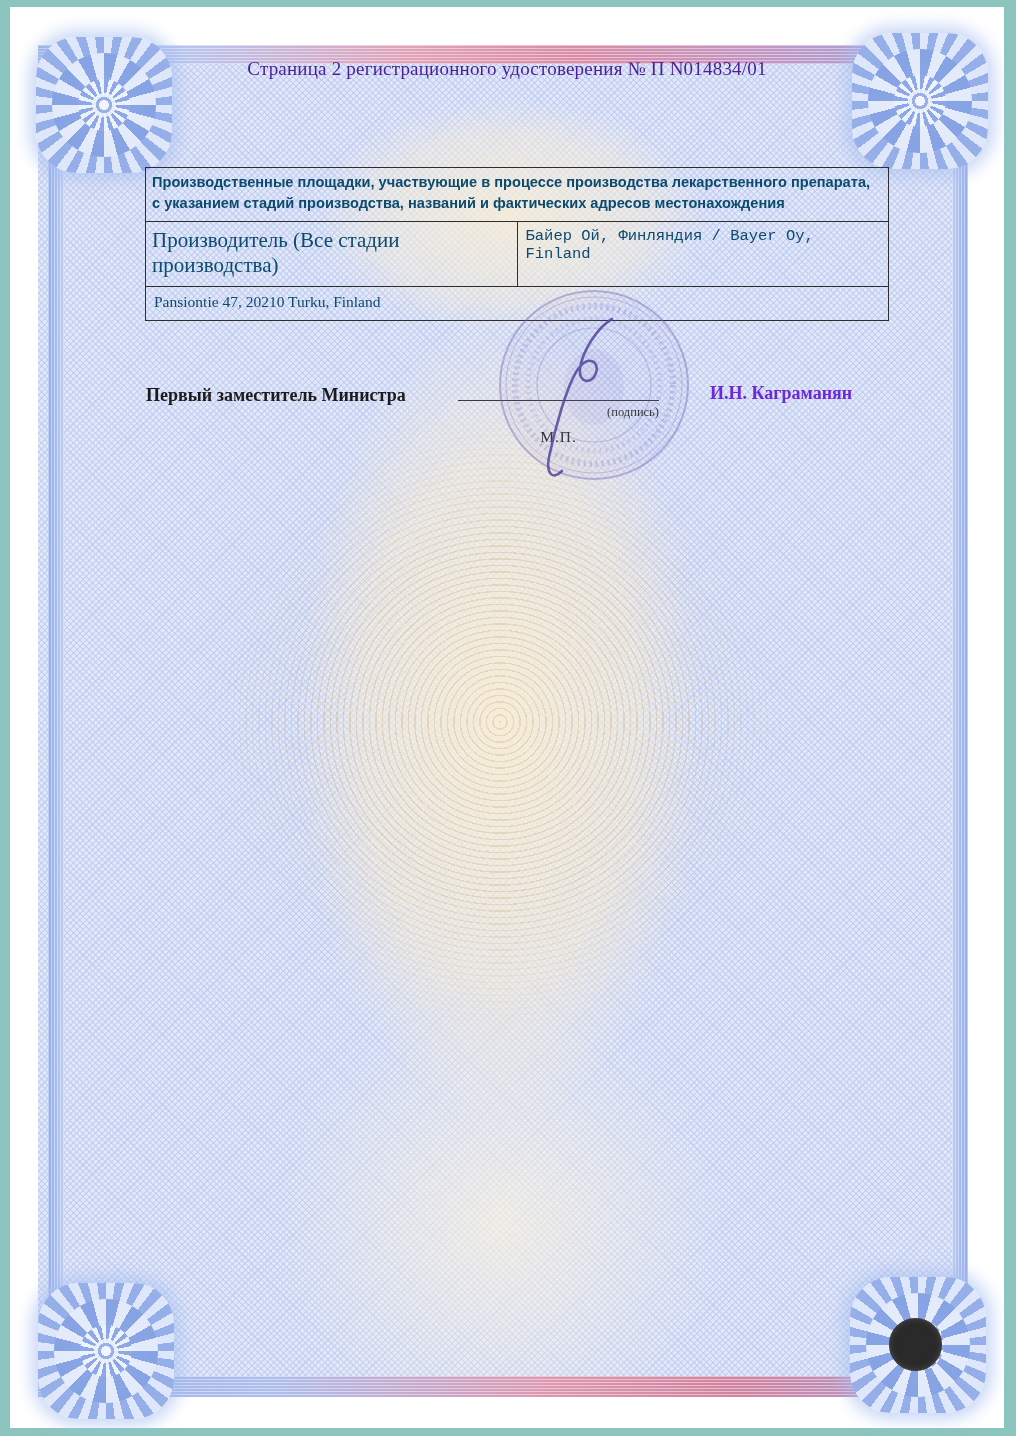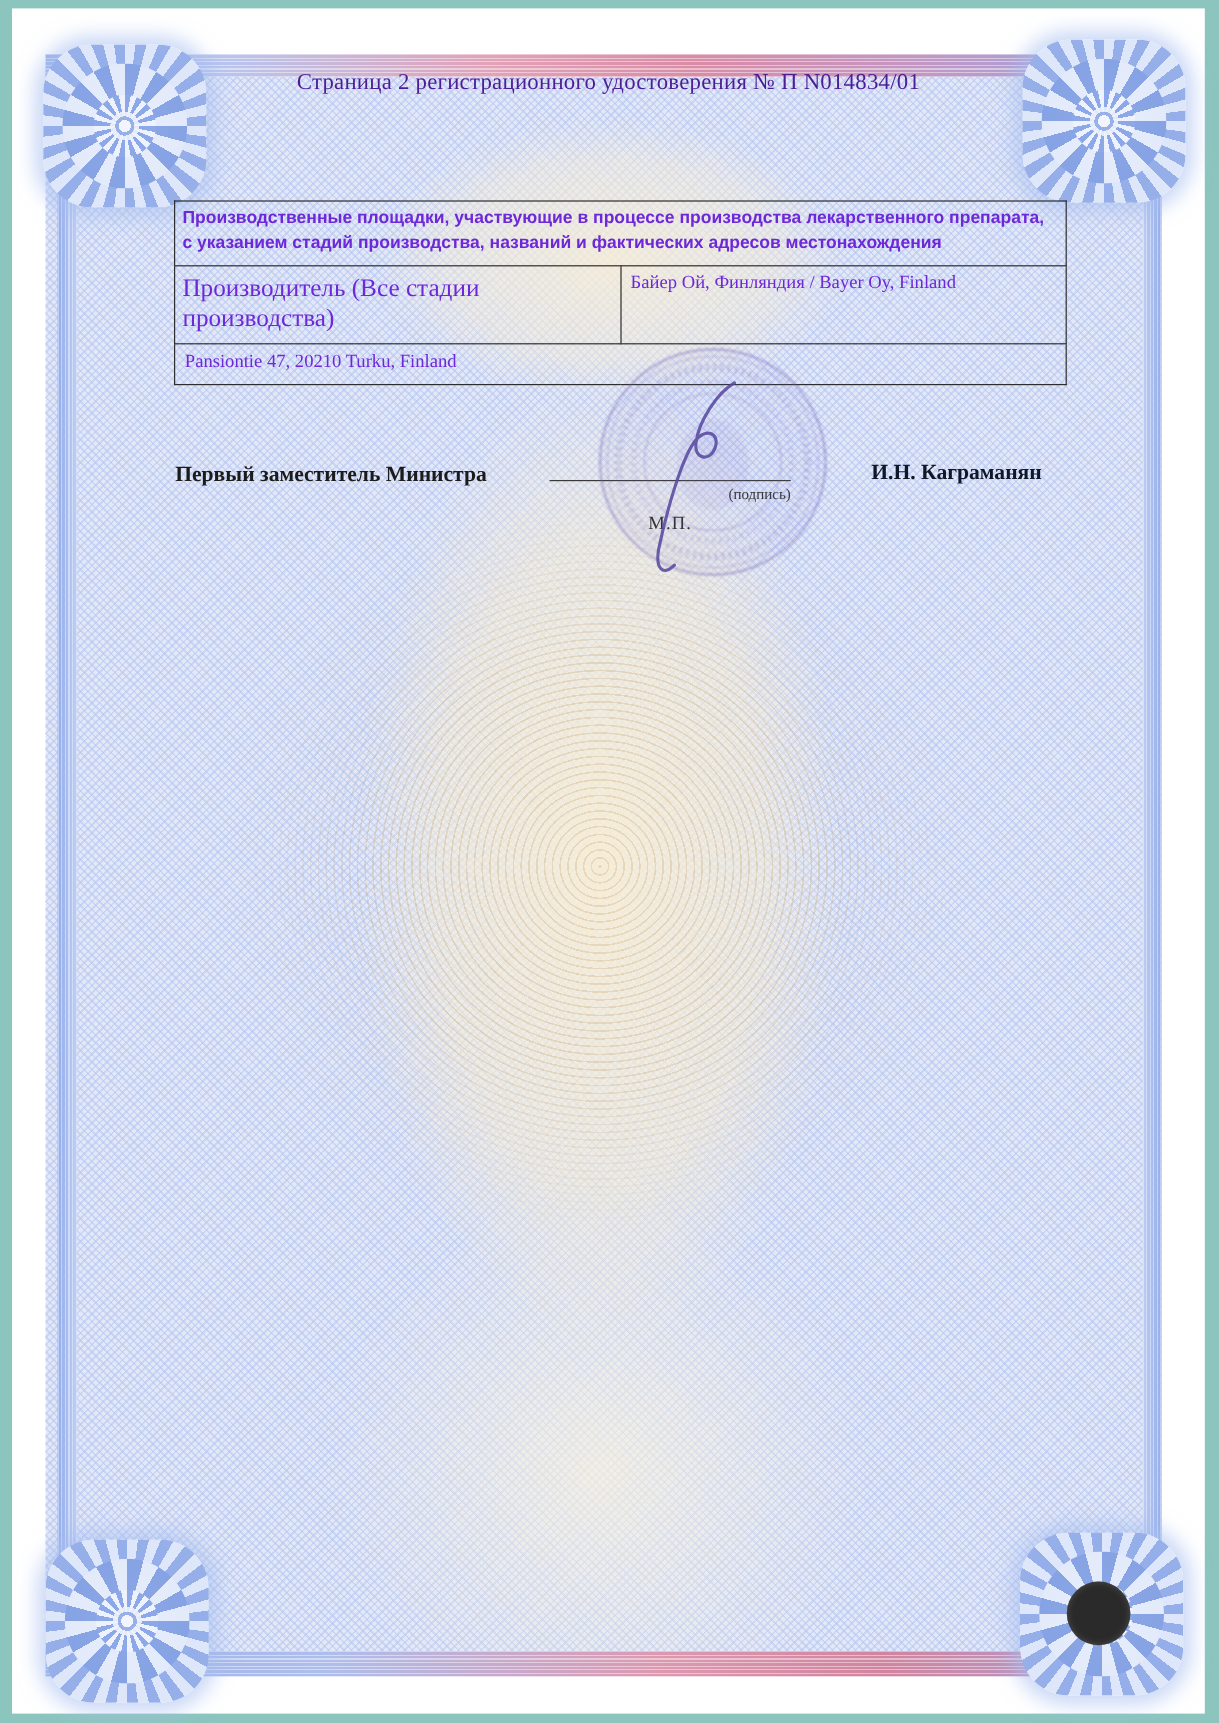--- a/index.html
+++ b/index.html
@@ -91,38 +91,38 @@
   
   .doc-header{
     position:absolute;left:0;top:51px;width:100%;z-index:4;
     text-align:center;font-size:19px;color:#4c1d95;letter-spacing:0.2px;
   }
   table.prod-table{
     position:absolute;left:135px;top:160px;width:744px;z-index:4;
     border-collapse:collapse;table-layout:fixed;
   }
   .prod-table td{
-    border:1.6px solid #2e2e2e;vertical-align:top;color:#6d28d9;
+    border:1.6px solid #2e2e2e;vertical-align:top;color:#0c4a6e;
   }
   .cell-header{
     font-family:"Liberation Sans", sans-serif;font-weight:bold;
     font-size:14.6px;line-height:1.45;padding:4px 8px 7px 6px;
   }
   .cell-label{
     width:423px;font-size:21px;padding:6px 8px 8px 6px;
   }
-  .cell-value{font-size:15.5px;padding:5px 8px 8px 8px;}
+  .cell-value{font-size:15.5px;padding:5px 8px 8px 8px;font-family:Liberation Mono, monospace;}
   .cell-address{font-size:15.5px;padding:6px 8px 9px 8px;margin-left:42px;}
   .sig-title{
     position:absolute;left:136px;top:378px;z-index:4;
     font-weight:bold;font-size:18px;color:#1b1b1b;
   }
   .sig-name{
-    position:absolute;left:716px;top:376px;z-index:4;
-    font-weight:bold;font-size:18px;color:#0f172a;
+    position:absolute;left:700px;top:376px;z-index:4;
+    font-weight:bold;font-size:18px;color:#6d28d9;
   }
   .sig-line{
     position:absolute;left:448px;top:393px;width:201px;z-index:4;
     border-top:1.6px solid #3a3a3a;height:0;
   }
   .sig-caption{
     position:absolute;left:448px;top:398px;width:201px;z-index:4;
     text-align:right;font-size:12.5px;color:#333;
   }
   .seal-mark{

